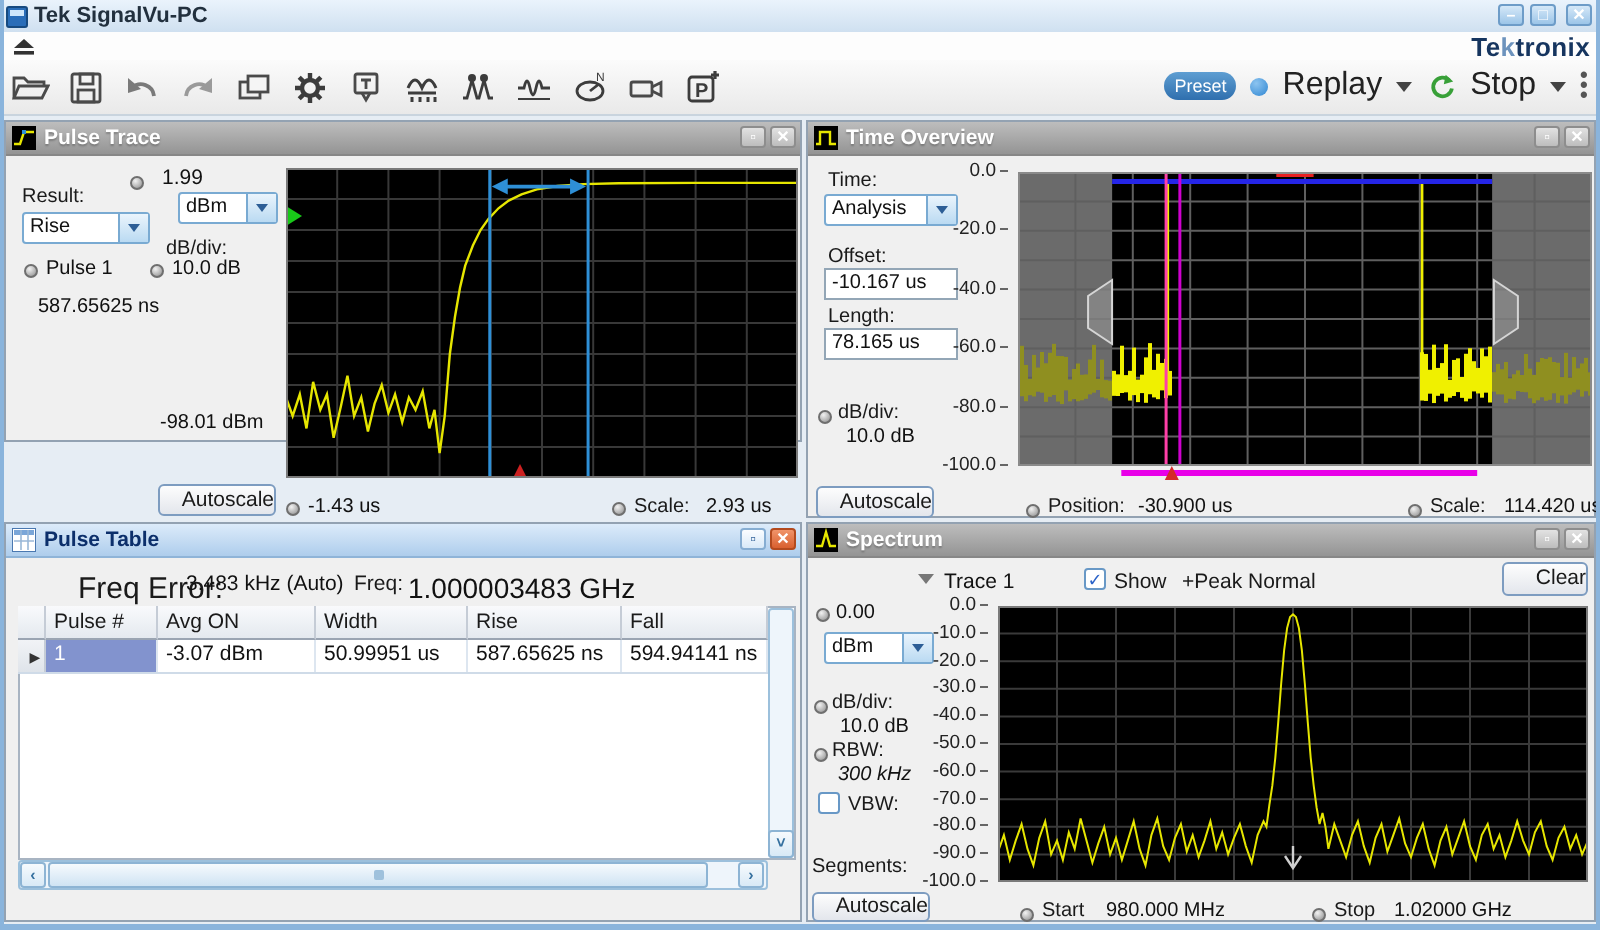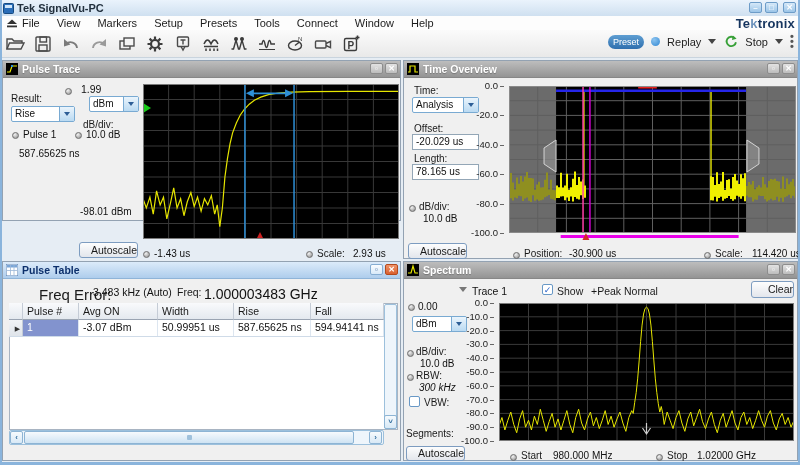--- a/index.html
+++ b/index.html
@@ -20,21 +20,21 @@
   .logo{right:5px;top:16px;font-size:13px;font-weight:bold;color:#16355f;letter-spacing:.2px;}
   .logo .k{color:#6d93bd;}
   .toolbar{left:0;top:30px;width:800px;height:28px;background:linear-gradient(#fbfbfb,#e9e9e9);
            border-bottom:1px solid #c9d4de;box-sizing:border-box;}
   .ticons{left:4px;top:33px;display:flex;gap:7px;}
   .ticon{width:21px;height:21px;display:flex;align-items:center;justify-content:center;}
   .tright{right:6px;top:34px;display:flex;align-items:center;gap:7px;}
   .preset-pill{width:36px;height:14px;border-radius:8px;background:linear-gradient(#5e9ed2,#2f6fae);
                color:#fff;font-size:9px;text-align:center;line-height:14px;}
   .replay-dot{width:9px;height:9px;border-radius:50%;background:radial-gradient(circle at 35% 30%,#8cc4f0,#2f86d2);}
-  .tlabel{font-size:11px;color:#222;}
+  .tlabel{font-size:16px;color:#222;}
   .dd-arrow{width:0;height:0;border-left:4px solid transparent;border-right:4px solid transparent;
             border-top:5px solid #444;}
   .vdots{color:#555;font-size:11px;font-weight:bold;letter-spacing:0;line-height:5px;width:4px;}
   .workspace{left:0;top:58px;width:800px;height:404px;background:#e6edf4;}
   
   .panel{position:absolute;background:#f0f0f0;border:1px solid #93a2b2;box-sizing:border-box;}
   .ptitle{position:absolute;left:0;top:0;right:0;height:16px;
           background:linear-gradient(#bdbdbd,#949494);border-bottom:1px solid #878787;
           display:flex;align-items:center;}
   .ptitle.active{background:linear-gradient(#dcebfa,#aecdec);border-bottom:1px solid #8fb4d8;}
@@ -109,31 +109,20 @@
   <div class="abs apptitle">Tek SignalVu-PC</div>
   <div class="abs winbtn" style="right:38px">–</div>
   <div class="abs winbtn" style="right:22px">□</div>
   <div class="abs winbtn" style="right:4px">✕</div>
 
   <div class="abs menubar"></div>
   <svg class="abs" style="left:6px;top:19px" width="12" height="9">
     <polygon points="1,5 6,0.5 11,5" fill="#333"></polygon>
       <rect x="1" y="6.5" width="10" height="1.8" fill="#333"></rect>
   </svg>
-  <div class="abs menuwrap">
-      <span class="menu-item">File</span>
-      <span class="menu-item">View</span>
-      <span class="menu-item">Markers</span>
-      <span class="menu-item">Setup</span>
-      <span class="menu-item">Presets</span>
-      <span class="menu-item">Tools</span>
-      <span class="menu-item">Connect</span>
-      <span class="menu-item">Window</span>
-      <span class="menu-item">Help</span>
-    </div>
   <div class="abs logo"><span>Te</span><span class="k">k</span><span>tronix</span></div>
 
   <div class="abs toolbar"></div>
   <div class="abs ticons">
     <span class="ticon">
         <svg width="20" height="20" viewBox="0 0 20 20" fill="none" stroke="#4a4a4a" stroke-width="1.4">
           <path d="M2 15V5h5l2 2h8v2"></path>
           <path d="M2 15l2.5-6H19l-3 6z"></path>
         </svg>
       </span>
@@ -313,21 +302,21 @@
           <span class="pbtn">▫</span>
           <span class="pbtn">✕</span>
         </span>
     </div>
     <span class="lbl" style="left:10px;top:24px">Time:</span>
     <div class="combo" style="left:8px;top:36px;width:67px;height:16px">
       <span class="combo-val">Analysis</span>
         <span class="combo-arrow"></span>
     </div>
     <span class="lbl" style="left:10px;top:62px">Offset:</span>
-    <div class="field" style="left:8px;top:73px;width:67px;height:16px">-20.029 us</div>
+    <div class="field" style="left:8px;top:73px;width:67px;height:16px">-10.167 us</div>
     <span class="lbl" style="left:10px;top:92px">Length:</span>
     <div class="field" style="left:8px;top:103px;width:67px;height:16px">78.165 us</div>
     <span class="dot" style="left:5px;top:144px"></span>
     <span class="lbl" style="left:15px;top:140px">dB/div:</span>
     <span class="val" style="left:19px;top:152px">10.0 dB</span>
     <div class="btn" style="left:4px;top:182px;width:59px;height:16px;line-height:14px">Autoscale</div>
     <div class="yticks" style="left:60px;top:20px;width:40px;height:157px">
         <span class="ytick">0.0</span>
         <span class="ytick">-20.0</span>
         <span class="ytick">-40.0</span>

